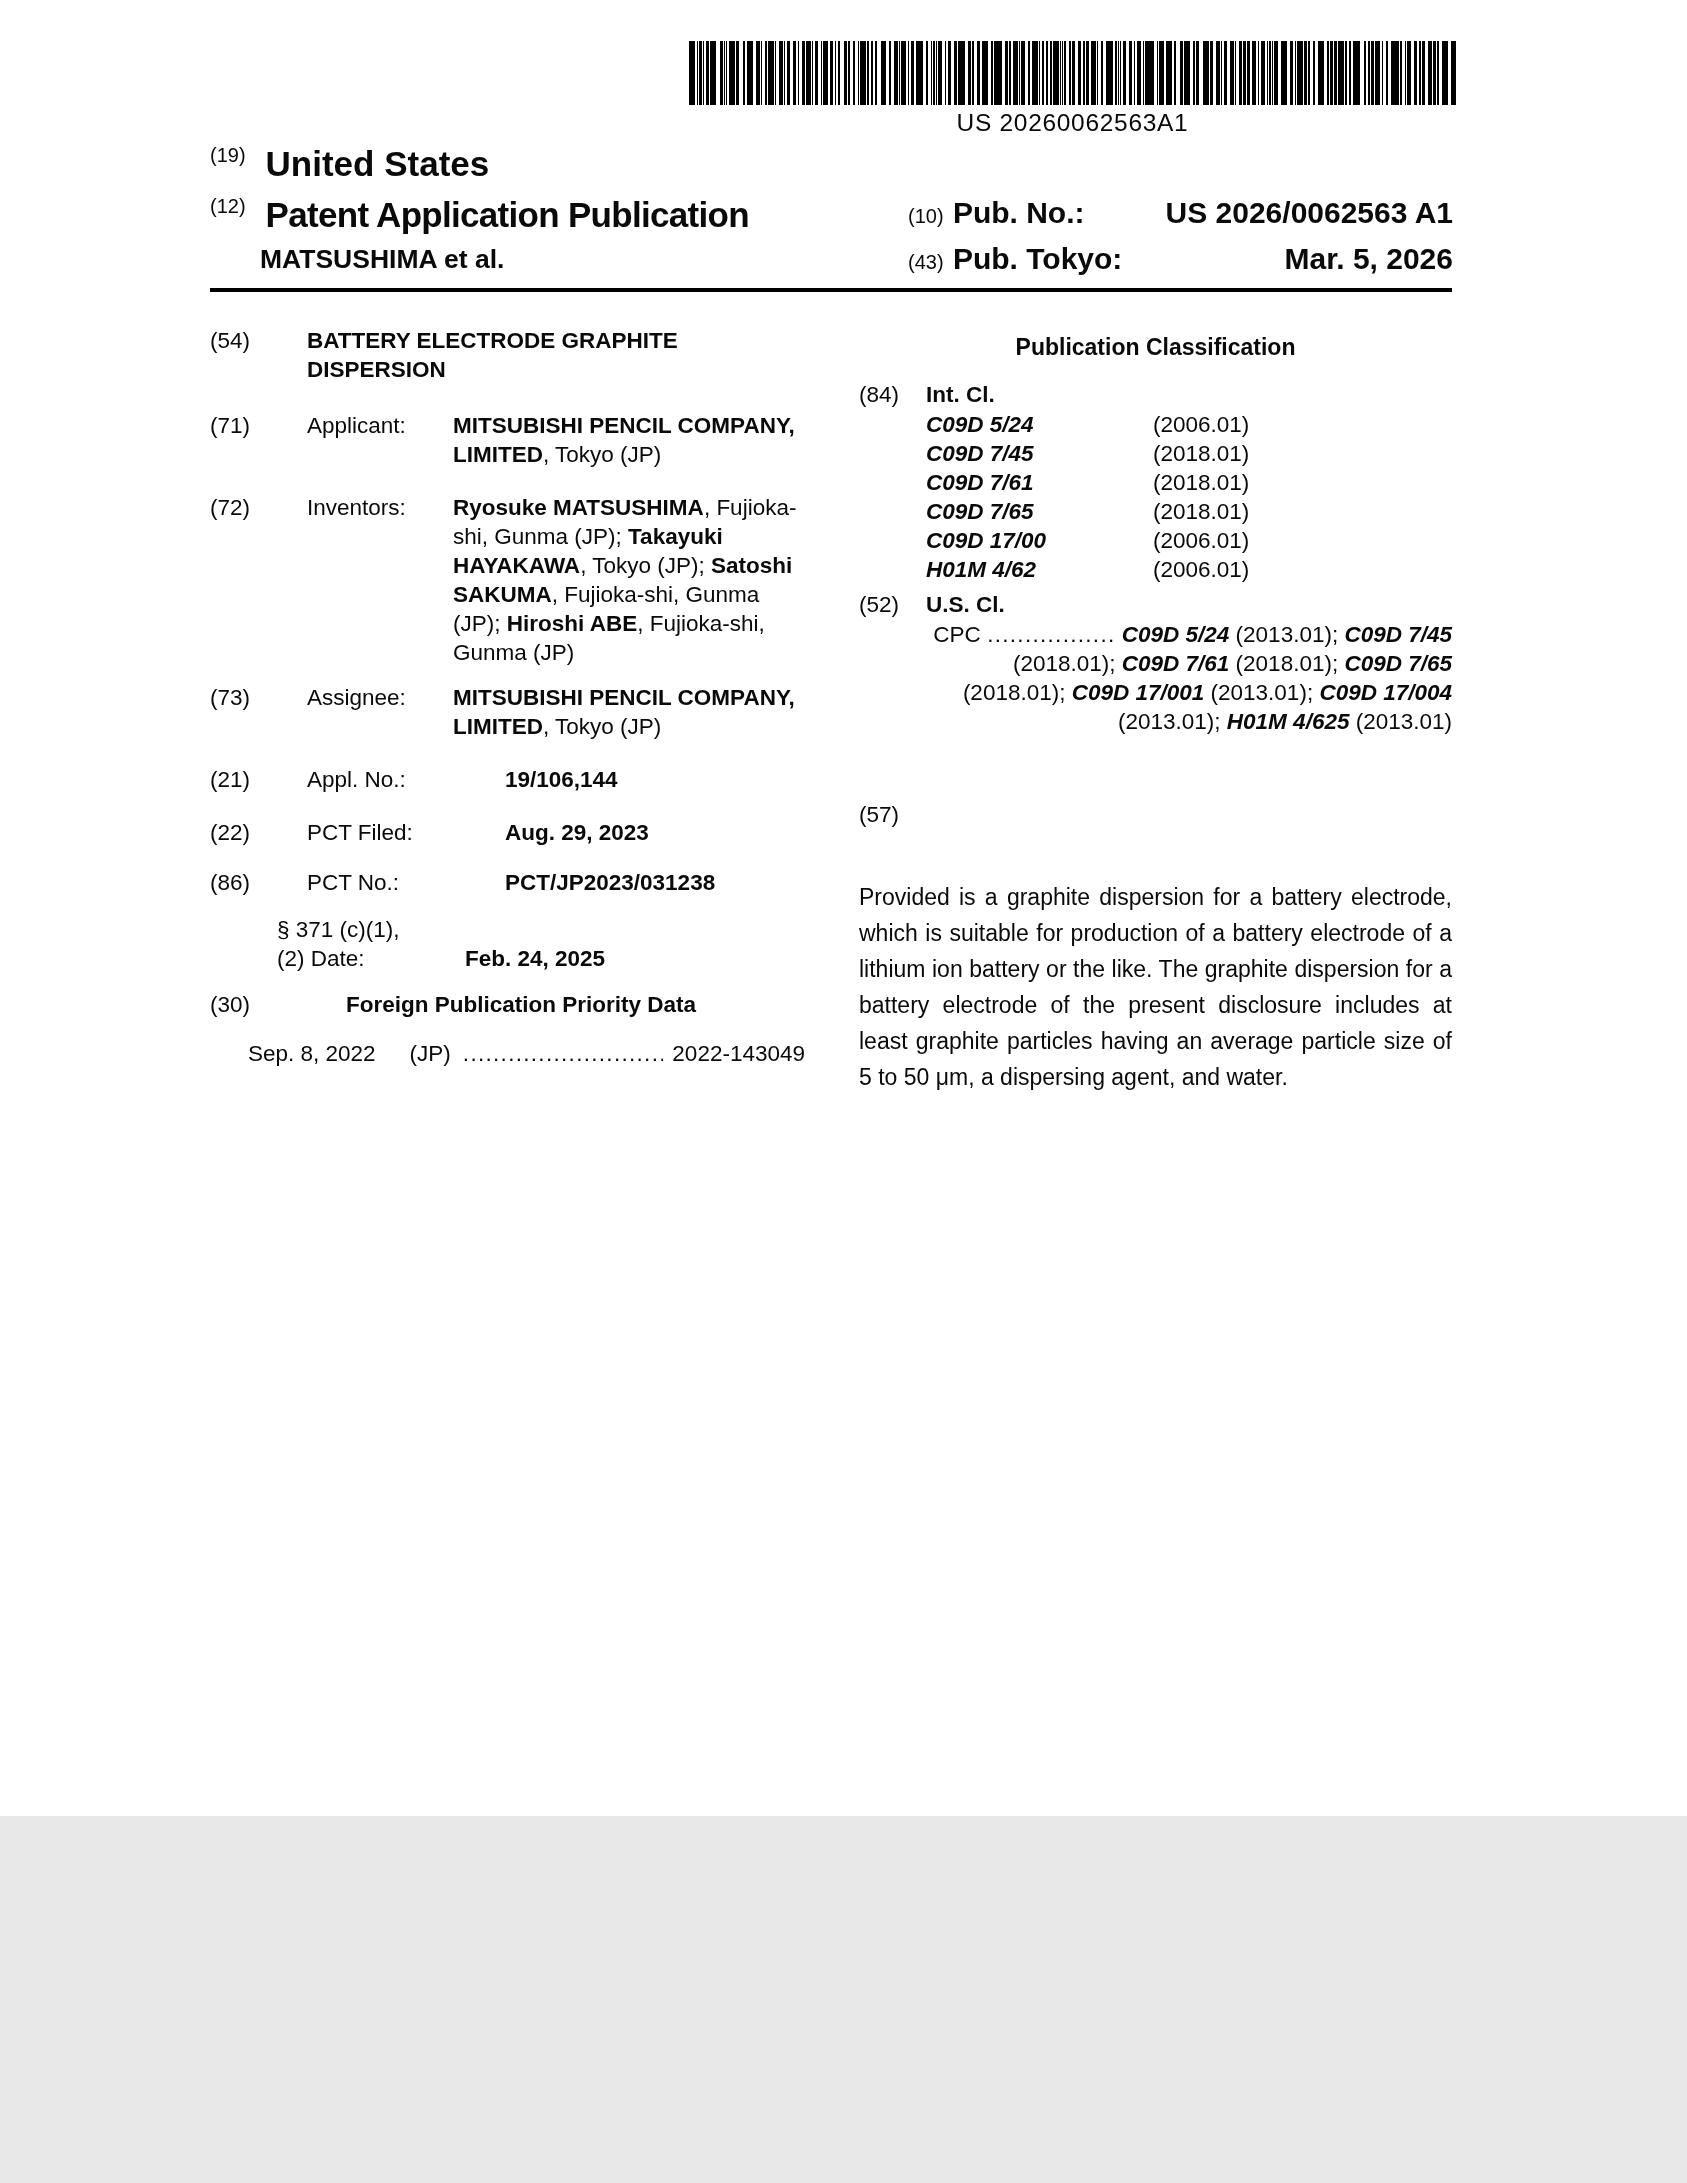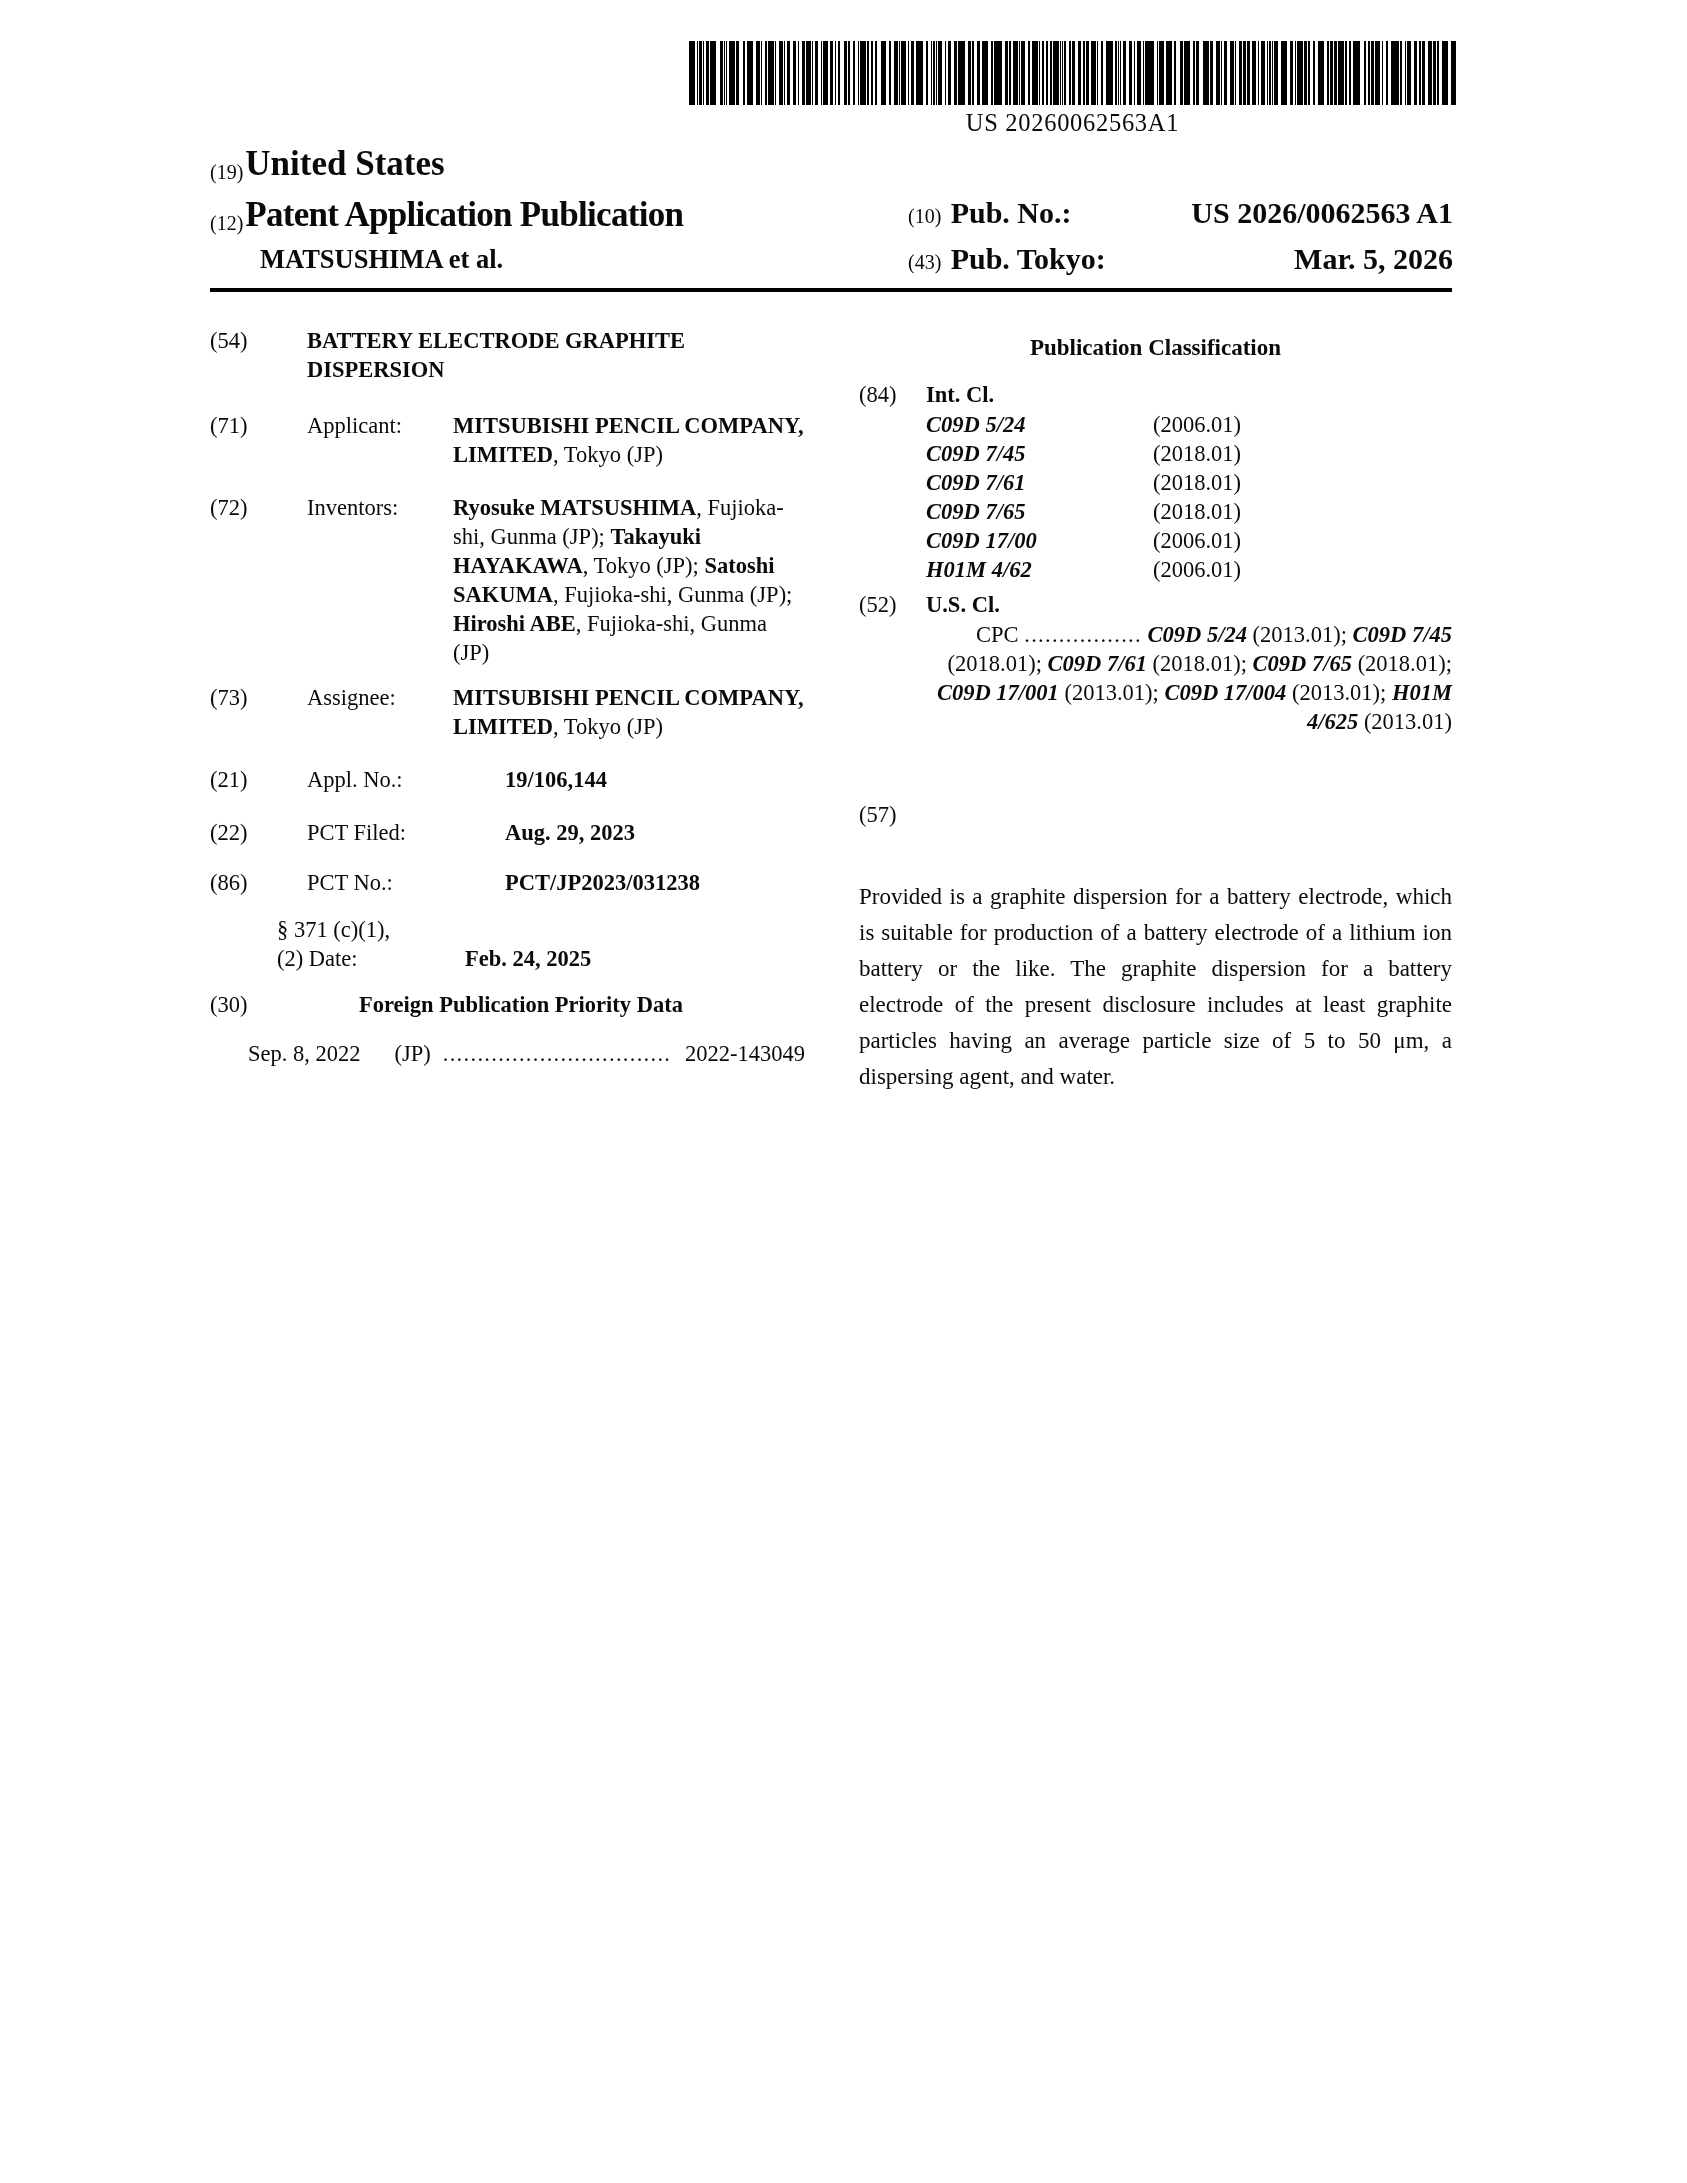--- a/index.html
+++ b/index.html
@@ -1,22 +1,22 @@
 <!DOCTYPE html>
 <html style="font-size:10.6px"><head>
 <meta charset="utf-8">
 <style>
   html, body { margin: 0; padding: 0; background: #e8e8e8; }
   .page {
     position: relative;
     width: 1687px;
-    height: 2183px;
+    height: 1816px;
     background: #ffffff;
     color: #0a0a0a;
-    font-family: Liberation Serif, serif;
+    font-family: Liberation Sans, sans-serif;
     overflow: hidden;
   }
 
   
   .barcode-block { position: absolute; left: 689px; top: 41px; width: 767px; }
   .barcode {
     height: 64px;
     border-left: 3.3px solid #000;
     border-right: 3.3px solid #000;
     background-color: #fff;
@@ -29,21 +29,21 @@
   .barcode-caption {
     margin-top: 4px;
     text-align: center;
     font-size: 24.5px;
     letter-spacing: 0.7px;
   }
 
   
   .hdr-left { position: absolute; left: 210px; top: 144px; width: 688px; }
   .num-small { font-size: 20px; }
-  .hdr-line { display: flex; align-items: flex-end; gap: 2px; }
+  .hdr-line { display: flex; align-items: flex-start; gap: 20px; }
   .hdr-country { font-size: 35px; font-weight: bold; }
   .hdr-kind { font-size: 35px; font-weight: bold; letter-spacing: -0.7px; }
   .hdr-line + .hdr-line { margin-top: 10.6px; }
   .hdr-authors { margin: 9.3px 0 0 50px; font-size: 26.5px; font-weight: bold; }
 
   .hdr-right { position: absolute; left: 908px; top: 196px; width: 545px; }
   .pub-row { display: flex; align-items: baseline; }
   .pub-row .num-small { margin-right: 9.3px; }
   .pub-label { font-size: 30px; font-weight: bold; margin-right: 10.6px; white-space: nowrap; }
   .pub-value { font-size: 30px; font-weight: bold; margin-left: auto; white-space: nowrap; }

